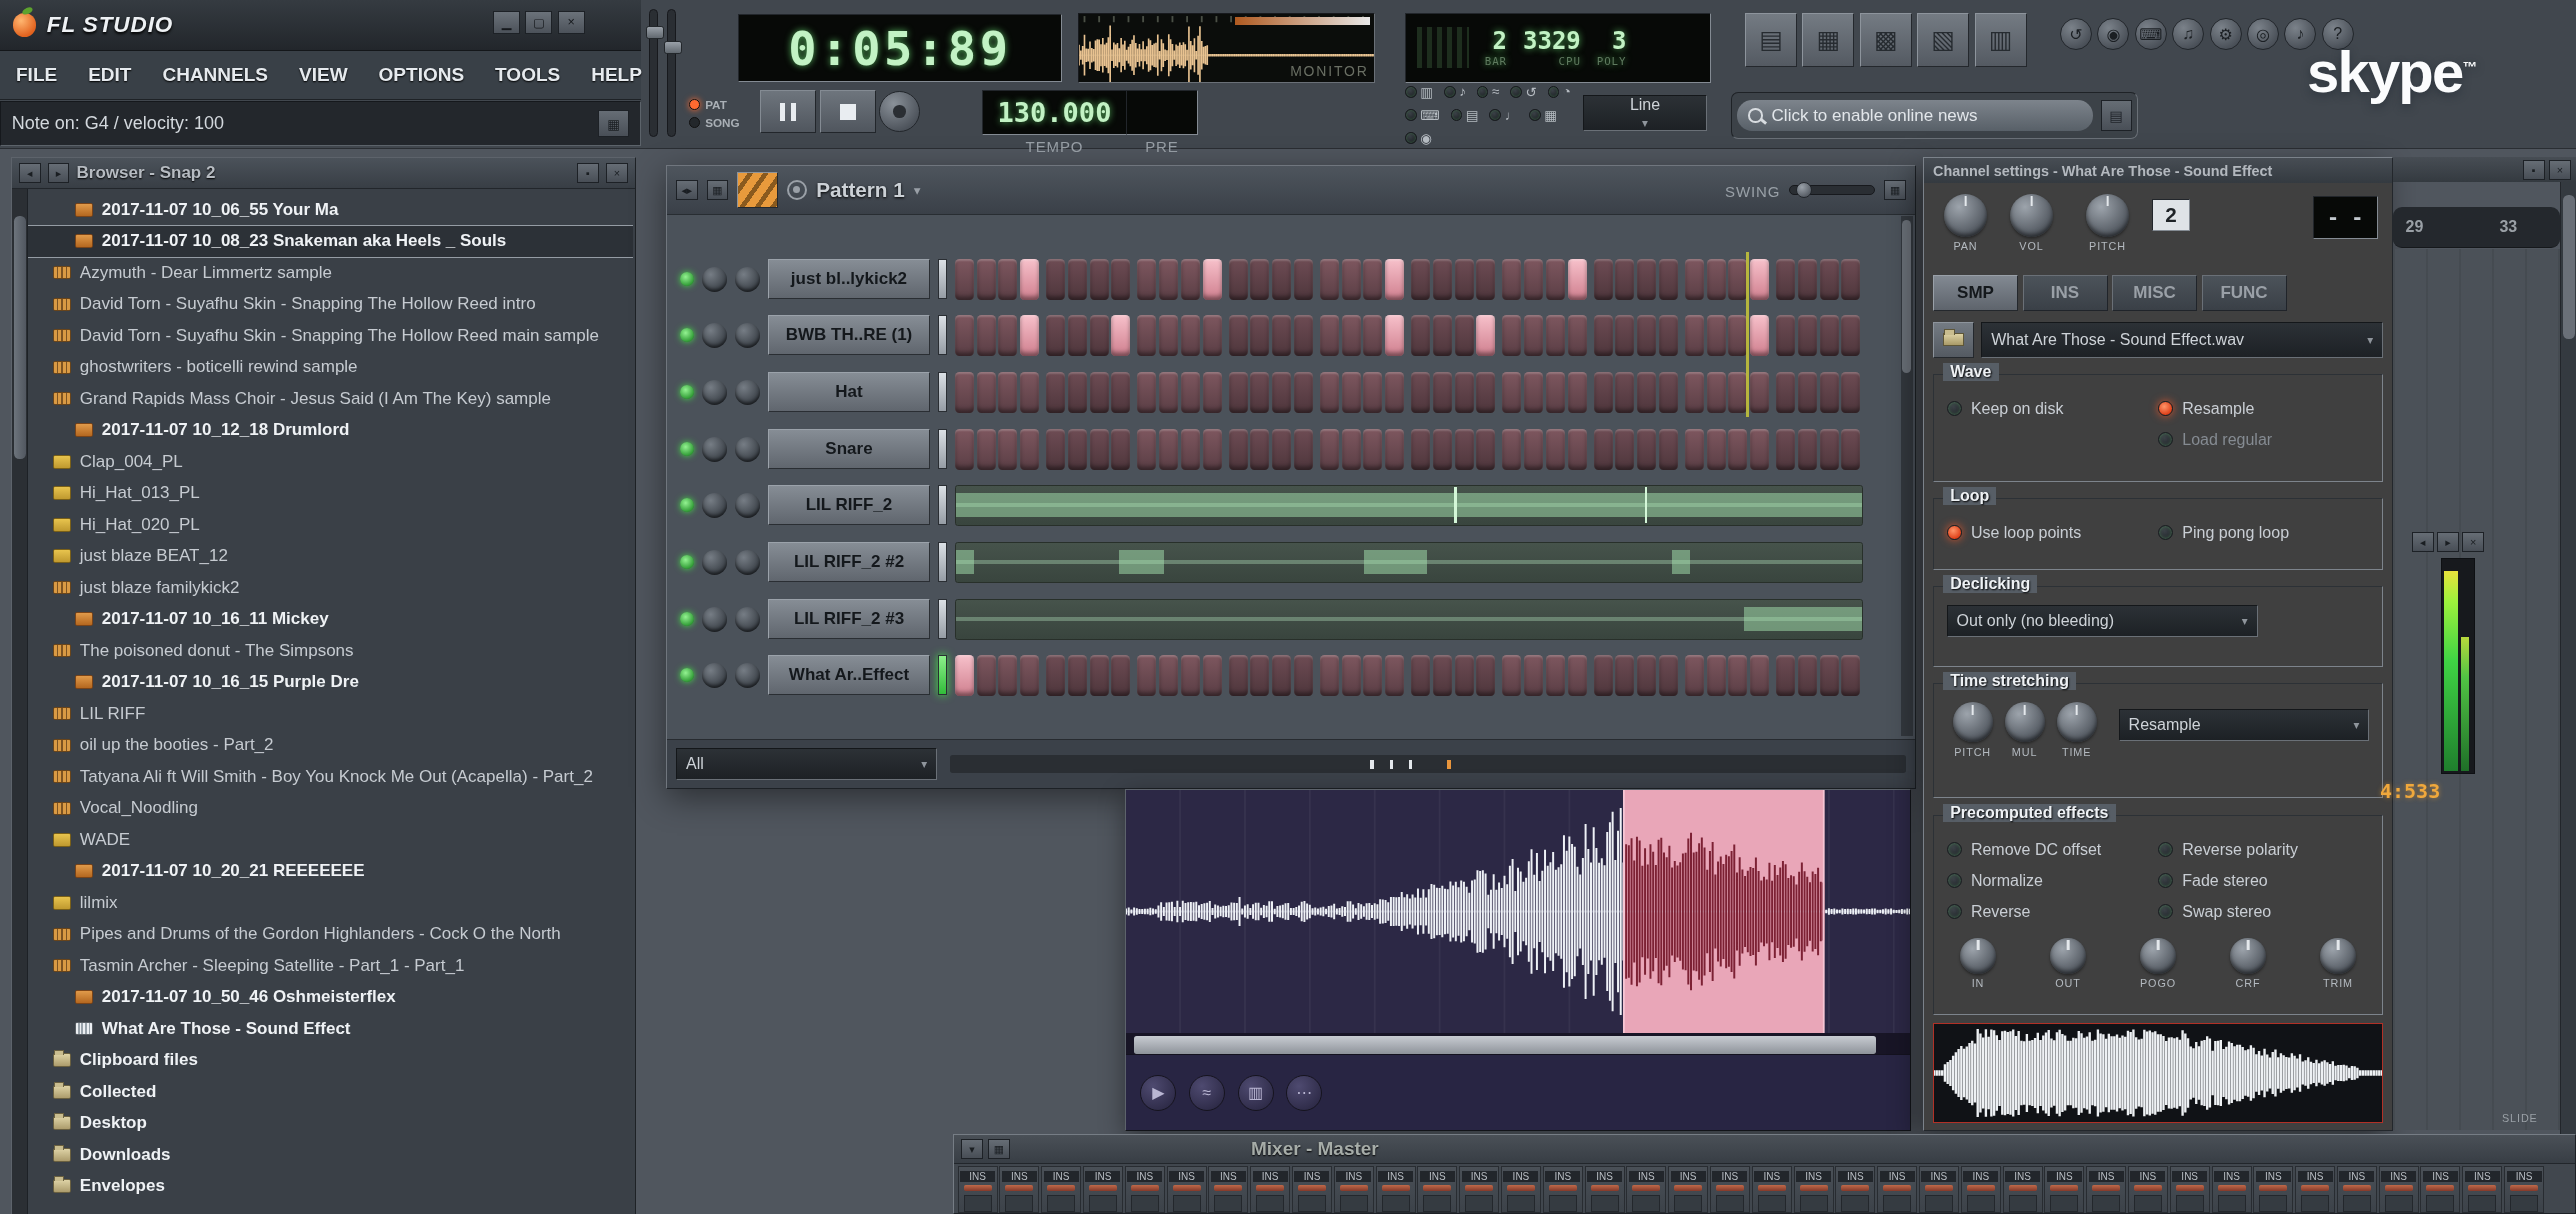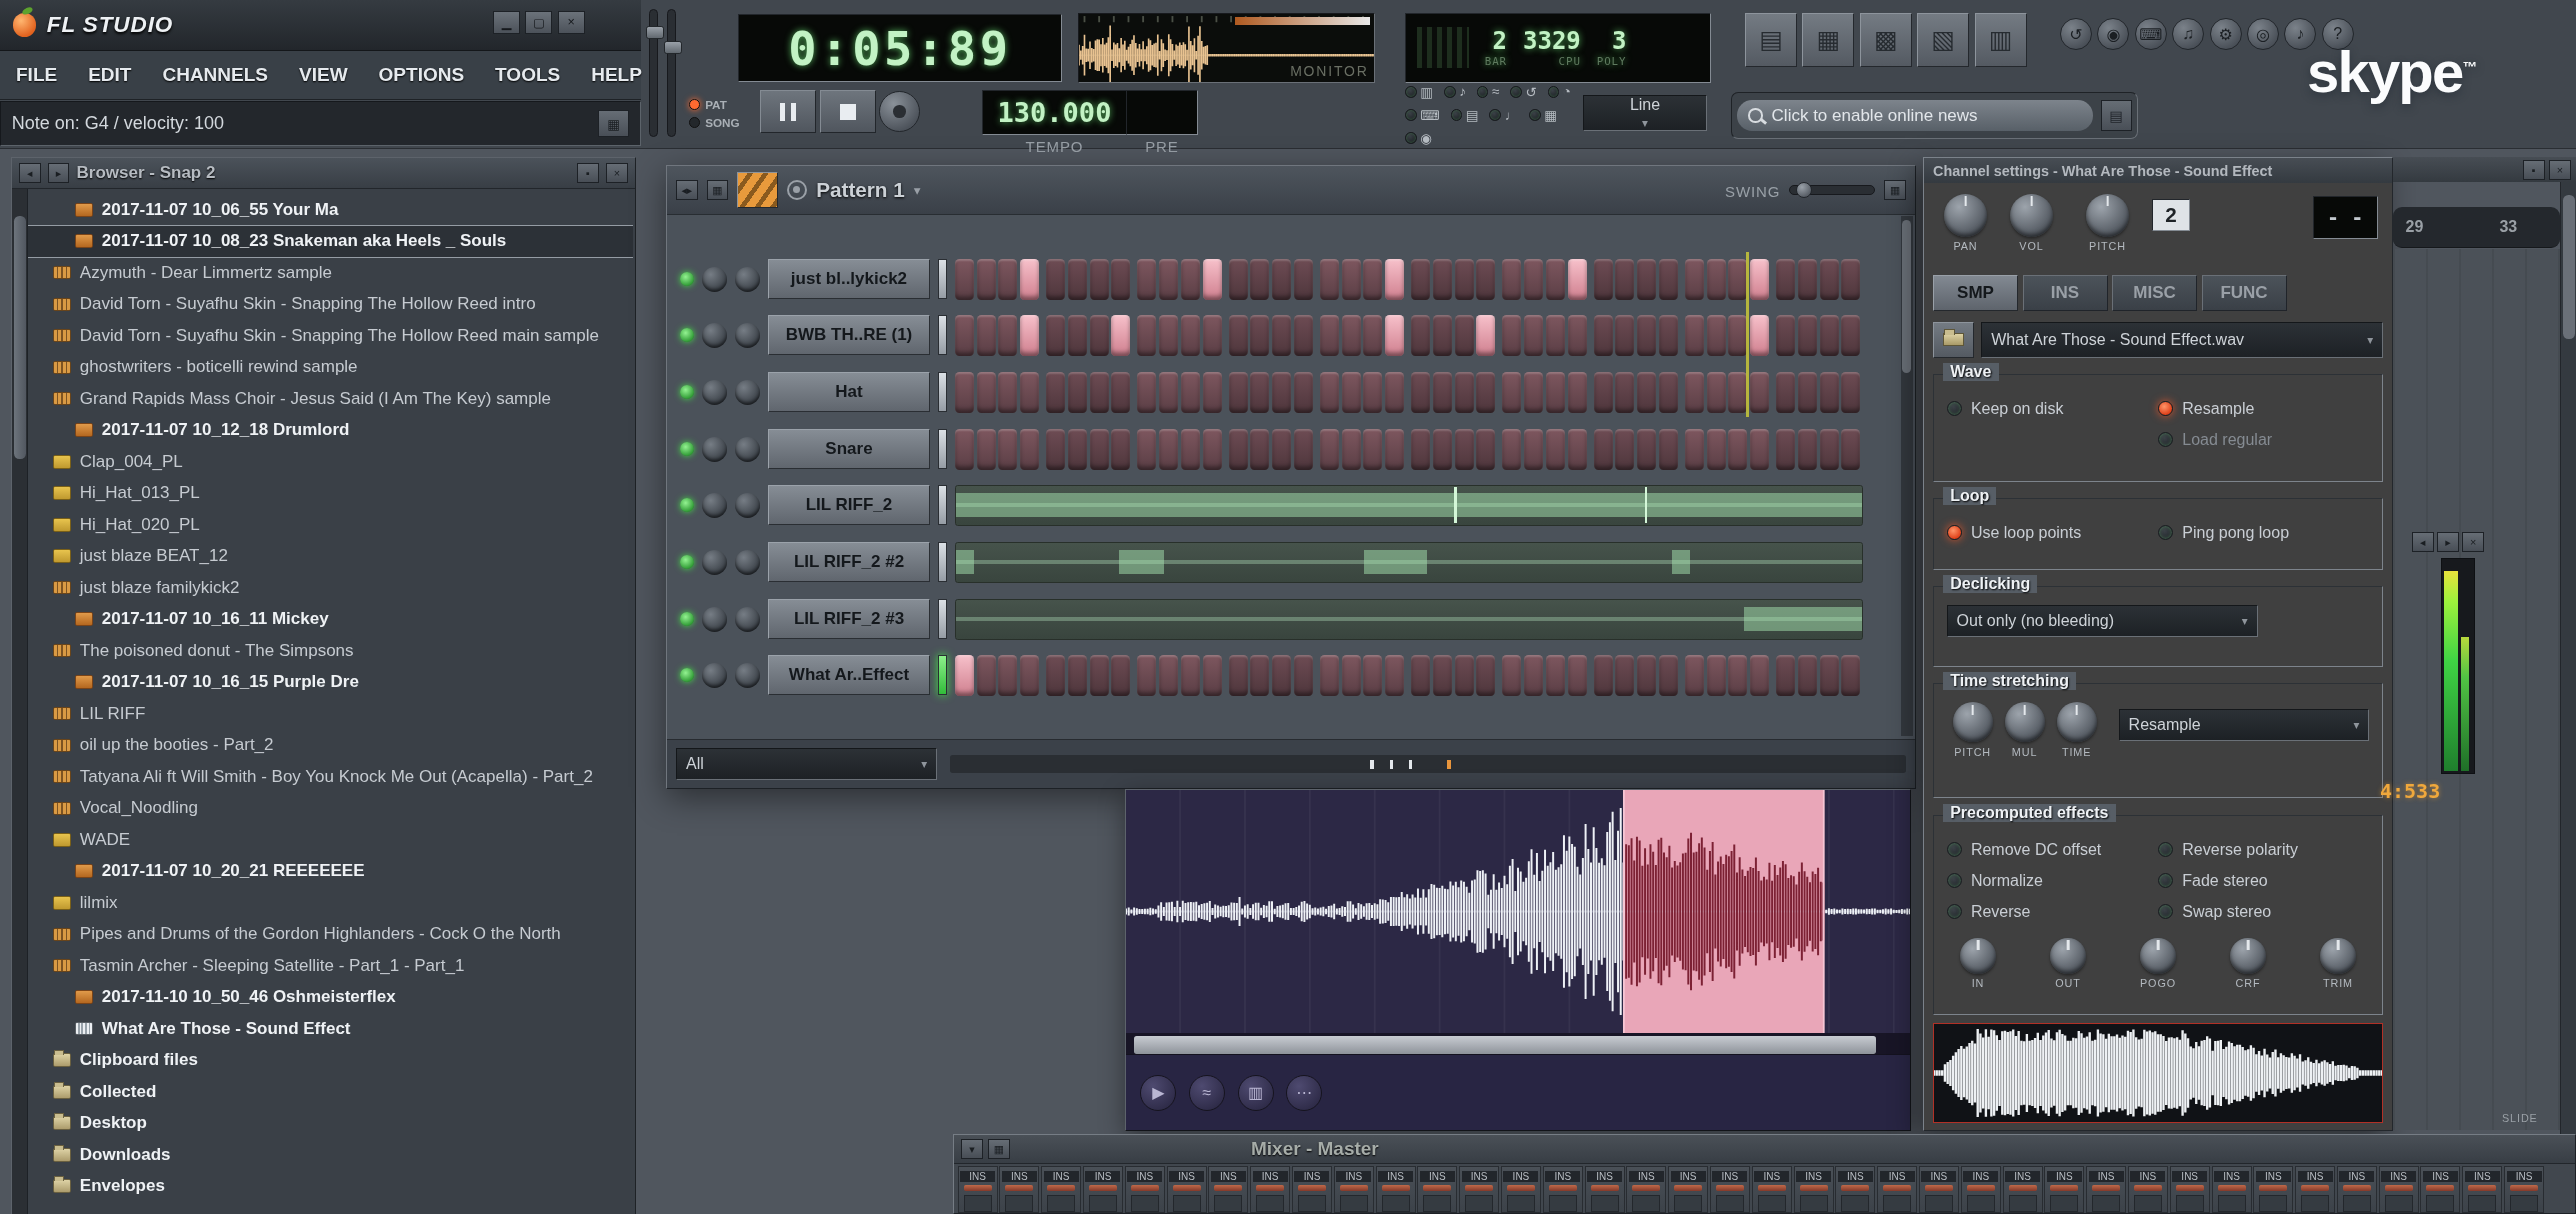--- a/index.html
+++ b/index.html
@@ -553,21 +553,21 @@
         <div class="b-row">
           <span class="ic ic-audio"></span>
           <span class="b-label">Pipes and Drums of the Gordon Highlanders - Cock O the North</span>
         </div>
         <div class="b-row">
           <span class="ic ic-audio"></span>
           <span class="b-label">Tasmin Archer - Sleeping Satellite - Part_1 - Part_1</span>
         </div>
         <div class="b-row bold indent">
           <span class="ic ic-project"></span>
-          <span class="b-label">2017-11-10 10_50_46 Oshmeisterflex</span>
+          <span class="b-label">2017-11-07 10_50_46 Oshmeisterflex</span>
         </div>
         <div class="b-row bold indent">
           <span class="ic ic-wave"></span>
           <span class="b-label">What Are Those - Sound Effect</span>
         </div>
         <div class="b-row bold">
           <span class="ic ic-folder"></span>
           <span class="b-label">Clipboard files</span>
         </div>
         <div class="b-row bold">

